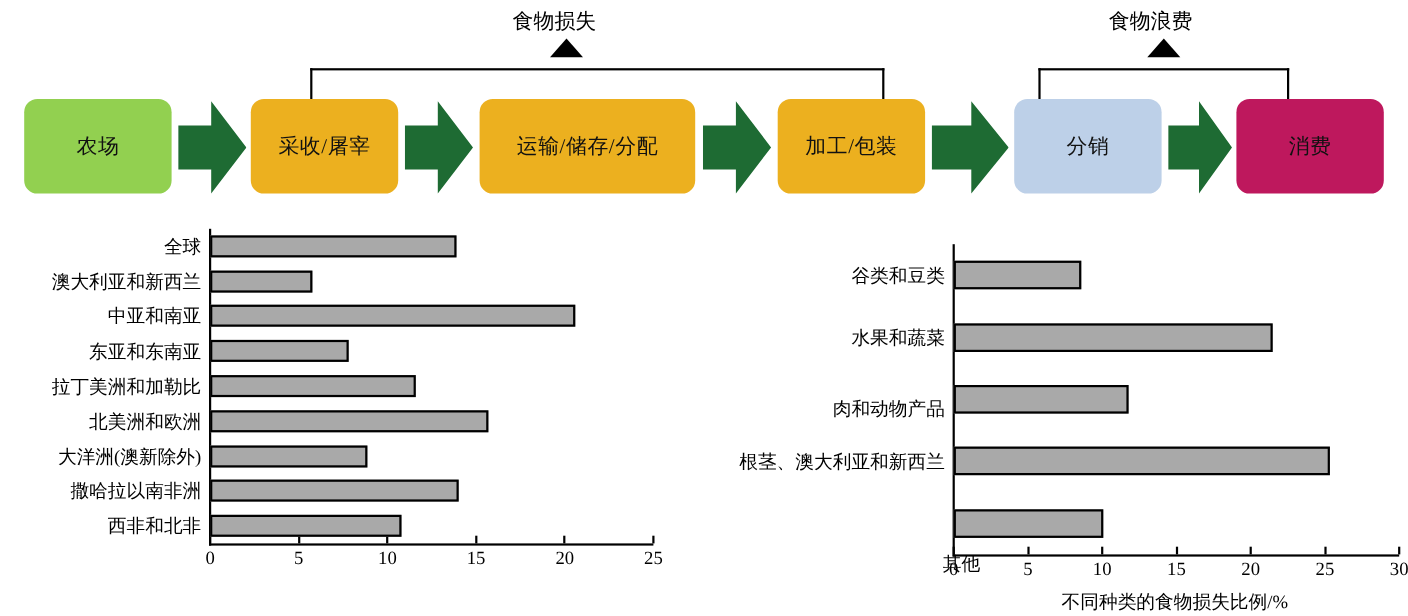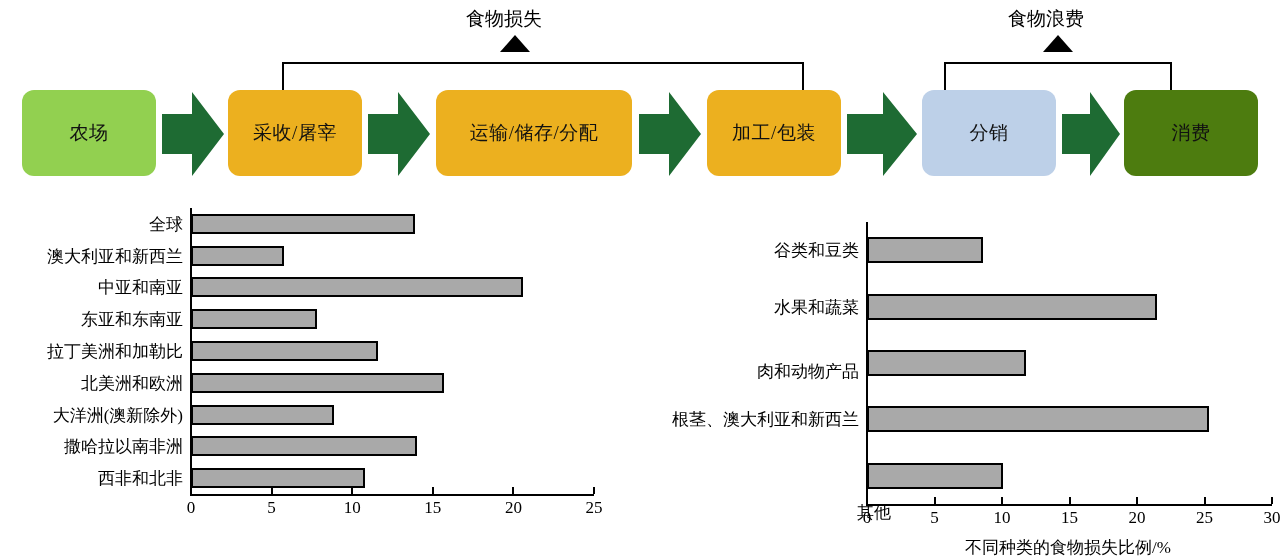--- a/index.html
+++ b/index.html
@@ -64,21 +64,21 @@
     </div>
     <div class="flow-box" style="left:436px;top:90px;width:196px;height:86px;background:#ecb01f;">
       <span>运输/储存/分配</span>
     </div>
     <div class="flow-box" style="left:707px;top:90px;width:134px;height:86px;background:#ecb01f;">
       <span>加工/包装</span>
     </div>
     <div class="flow-box" style="left:922px;top:90px;width:134px;height:86px;background:#bdd0e8;">
       <span>分销</span>
     </div>
-    <div class="flow-box" style="left:1124px;top:90px;width:134px;height:86px;background:#4d7c0f;">
+    <div class="flow-box" style="left:1124px;top:90px;width:134px;height:86px;background:#be185d;">
       <span>消费</span>
     </div>
 
     <svg class="flow-arrow" style="left:162px;top:88px;" width="62" height="92" viewBox="0 0 62 92">
       <polygon points="0,26 30,26 30,4 62,46 30,88 30,66 0,66" fill="#1e6b33"></polygon>
     </svg>
     <svg class="flow-arrow" style="left:368px;top:88px;" width="62" height="92" viewBox="0 0 62 92">
       <polygon points="0,26 30,26 30,4 62,46 30,88 30,66 0,66" fill="#1e6b33"></polygon>
     </svg>
     <svg class="flow-arrow" style="left:639px;top:88px;" width="62" height="92" viewBox="0 0 62 92">

